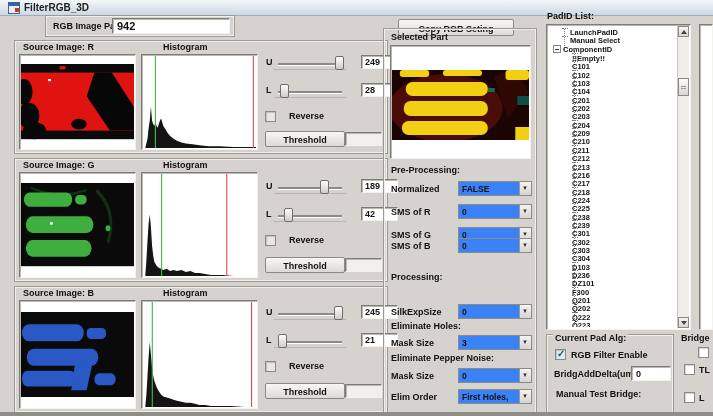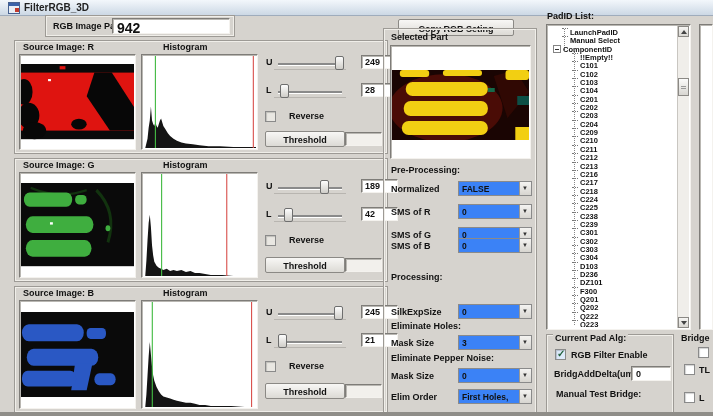--- a/index.html
+++ b/index.html
@@ -87,21 +87,21 @@
     position:absolute; right:0; top:0; bottom:0; width:12px;
     background:linear-gradient(#f4f3f1,#d7d5d0); border-left:1px solid #9a9894;
   }
   .combo-arr::after { content:'▼'; position:absolute; left:2px; top:3px; font-size:6px; color:#333; }
   .sec-title { position:absolute; left:7px; font-weight:700; }
 
   
   .tree-rows { position:absolute; left:2px; top:3px; right:14px; bottom:2px; overflow:hidden; }
   .trow { display:flex; align-items:flex-start; height:8.35px; font-size:7.5px; font-weight:700; white-space:nowrap; }
   .trow.lvl0 { padding-left:13px; }
-  .trow.lvl1 { padding-left:23px; }
+  .trow.lvl1 { padding-left:23px;flex-direction:column; }
   .dash { width:6px; border-top:1px dotted #777; margin-right:2px; flex:0 0 auto; }
   .expbox {
     position:relative; width:8px; height:8px; background:#fff;
     border:1px solid #848484; margin-right:2px; margin-left:-9px; flex:0 0 auto;
   }
   .expbox::after { content:''; position:absolute; left:1px; right:1px; top:3px; height:1px; background:#333; }
   .vline { position:absolute; width:1px; border-left:1px dotted #888; }
 
   
   .vscroll { position:absolute; right:1px; top:1px; bottom:1px; width:12px; background:#f0eeea; border-left:1px solid #c9c6c1; }
@@ -124,21 +124,21 @@
     <rect x="0.5" y="0.5" width="11" height="11" fill="#e8eef5" stroke="#48618f"></rect>
     <rect x="1" y="1" width="10" height="3" fill="#3a62a8"></rect>
     <rect x="7" y="6" width="4" height="4" fill="#c23a2e"></rect>
   </svg>
   <span class="title">FilterRGB_3D</span>
 </div>
 
 <div class="groupbox" style="left:45px;top:15px;width:190px;height:22px">
   <span class="lbl abs" style="left:7px;top:5px">RGB Image PadID:</span>
   <div class="sunken" style="left:66px;top:2px;width:118px;height:16px">
-    <span class="abs" style="left:4px;top:1px;font-weight:700;font-size:14px">942</span>
+    <span class="abs" style="left:4px;top:1px;font-weight:700;font-size:11px">942</span>
   </div>
 </div>
 <button class="btn" style="left:398px;top:19px;width:116px;height:17px">Copy RGB Seting</button>
 
 <div class="groupbox" style="left:14px;top:40px;width:374px;height:114px">
   <span class="lbl src-lbl">Source Image: R</span>
   <span class="lbl hist-lbl">Histogram</span>
   <div class="sunken imgbox" style="height:96px">
     <svg class="art" viewBox="0 0 117 70" preserveAspectRatio="none" style="color: rgb(223, 20, 16);">
       <rect width="117" height="70" fill="#0a0a0a"></rect>

